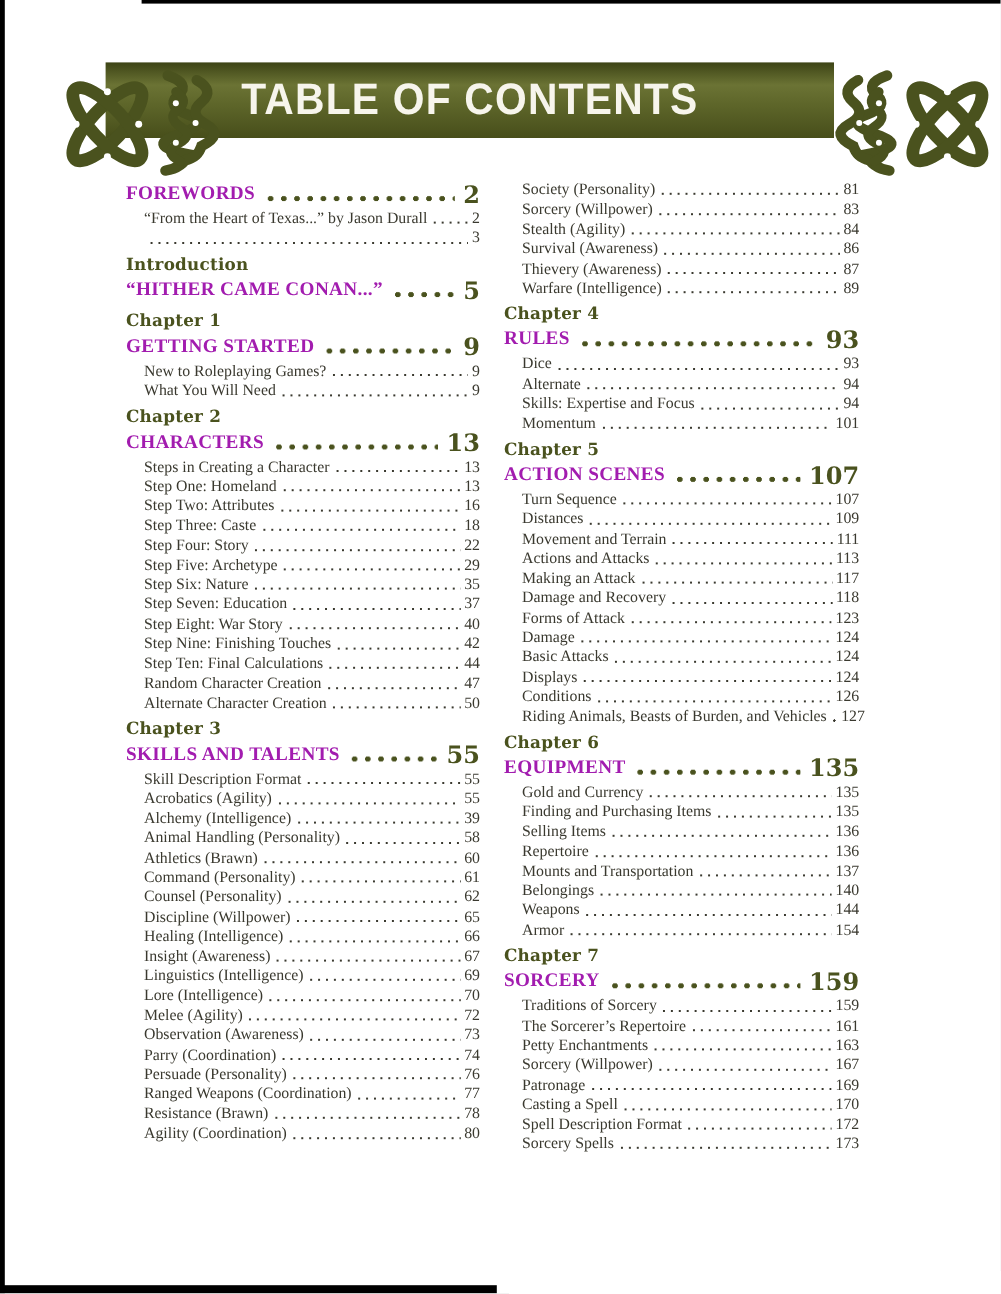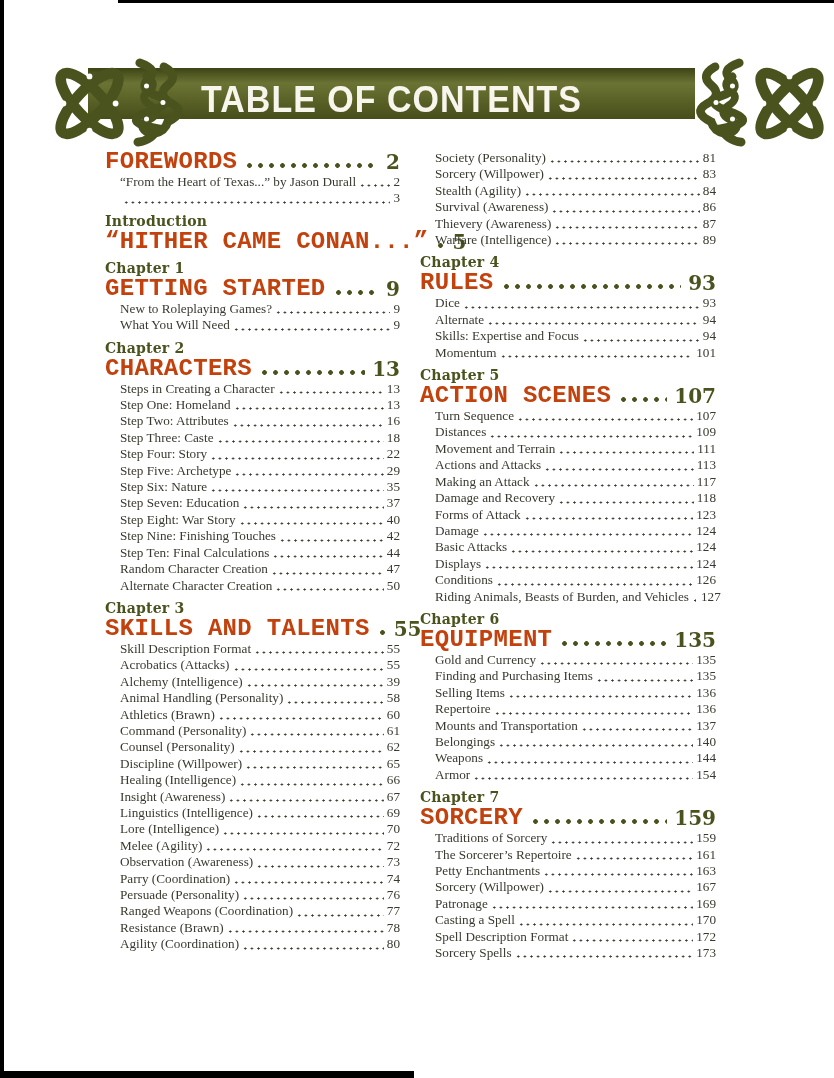--- a/index.html
+++ b/index.html
@@ -5,40 +5,40 @@
   html,body{margin:0;padding:0;background:#e9e9e9;}
   .page{position:relative;width:834px;height:1078px;background:#ffffff;overflow:hidden;
         font-family:"Liberation Serif",serif;}
   
   .edge{position:absolute;background:#000;}
   .edge-left{left:0;top:0;width:4px;height:1078px;}
   .edge-top{left:118px;top:0;width:716px;height:3px;}
   .edge-bottom{left:0;bottom:0;width:414px;height:7px;}
 
   
-  .banner-bar{position:absolute;left:88px;top:68px;width:607px;height:51px;
+  .banner-bar{position:absolute;left:88px;top:52px;width:607px;height:63px;
       background:linear-gradient(180deg,#3d4416 0%,#6b7334 30%,#5e662a 55%,#474e1a 100%);
-      display:flex;align-items:flex-end;justify-content:center;}
+      display:flex;align-items:center;justify-content:center;}
   .banner-title{color:#f7f5ec;font-family:"Liberation Sans",sans-serif;font-weight:700;
       font-size:34px;letter-spacing:1px;transform:scaleY(1.08);white-space:nowrap;}
   .knot{position:absolute;top:55px;width:145px;height:97px;}
   .knot-left{left:46px;}
   .knot-right{left:688px;transform:scaleX(-1);}
 
   
   .col{position:absolute;top:150px;}
   #col-left{left:105px;width:295px;}
   #col-right{left:420px;width:296px;}
   .toc-section{margin-top:6px;}
   .toc-section:first-child{margin-top:0;}
 
   .chapter-label{font-family:"DejaVu Serif",serif;font-weight:700;color:#4a521e;
       font-size:14px;line-height:17px;letter-spacing:0.2px;}
   .h-row{display:flex;line-height:24px;}
-  .h-title{font-family:Liberation Mono, monospace;font-weight:700;color:#c2410c;font-size:24px;
+  .h-title{font-family:Liberation Serif, serif;font-weight:700;color:#a21caf;font-size:16px;
       letter-spacing:0.3px;white-space:nowrap;}
   .h-page{font-family:"DejaVu Serif",serif;font-weight:700;color:#4a521e;font-size:20px;
       white-space:nowrap;}
   .entries{padding-left:15px;}
   .e-row{display:flex;line-height:16.4px;}
   .e-title{font-size:13.2px;color:#3a392f;white-space:nowrap;}
   .e-page{font-size:13.2px;color:#3a392f;white-space:nowrap;}
 
   .dots{flex:1 1 auto;min-width:6px;margin:0 3px;
       background-image:radial-gradient(circle,#3a392f 0.9px,rgba(0,0,0,0) 1.2px);
@@ -229,21 +229,21 @@
             <span class="dots dots-lg"></span>
             <span class="h-page">55</span>
           </div>
           <div class="entries">
             <div class="e-row">
               <span class="e-title">Skill Description Format</span>
               <span class="dots"></span>
               <span class="e-page">55</span>
             </div>
             <div class="e-row">
-              <span class="e-title">Acrobatics (Attacks)</span>
+              <span class="e-title">Acrobatics (Agility)</span>
               <span class="dots"></span>
               <span class="e-page">55</span>
             </div>
             <div class="e-row">
               <span class="e-title">Alchemy (Intelligence)</span>
               <span class="dots"></span>
               <span class="e-page">39</span>
             </div>
             <div class="e-row">
               <span class="e-title">Animal Handling (Personality)</span>

